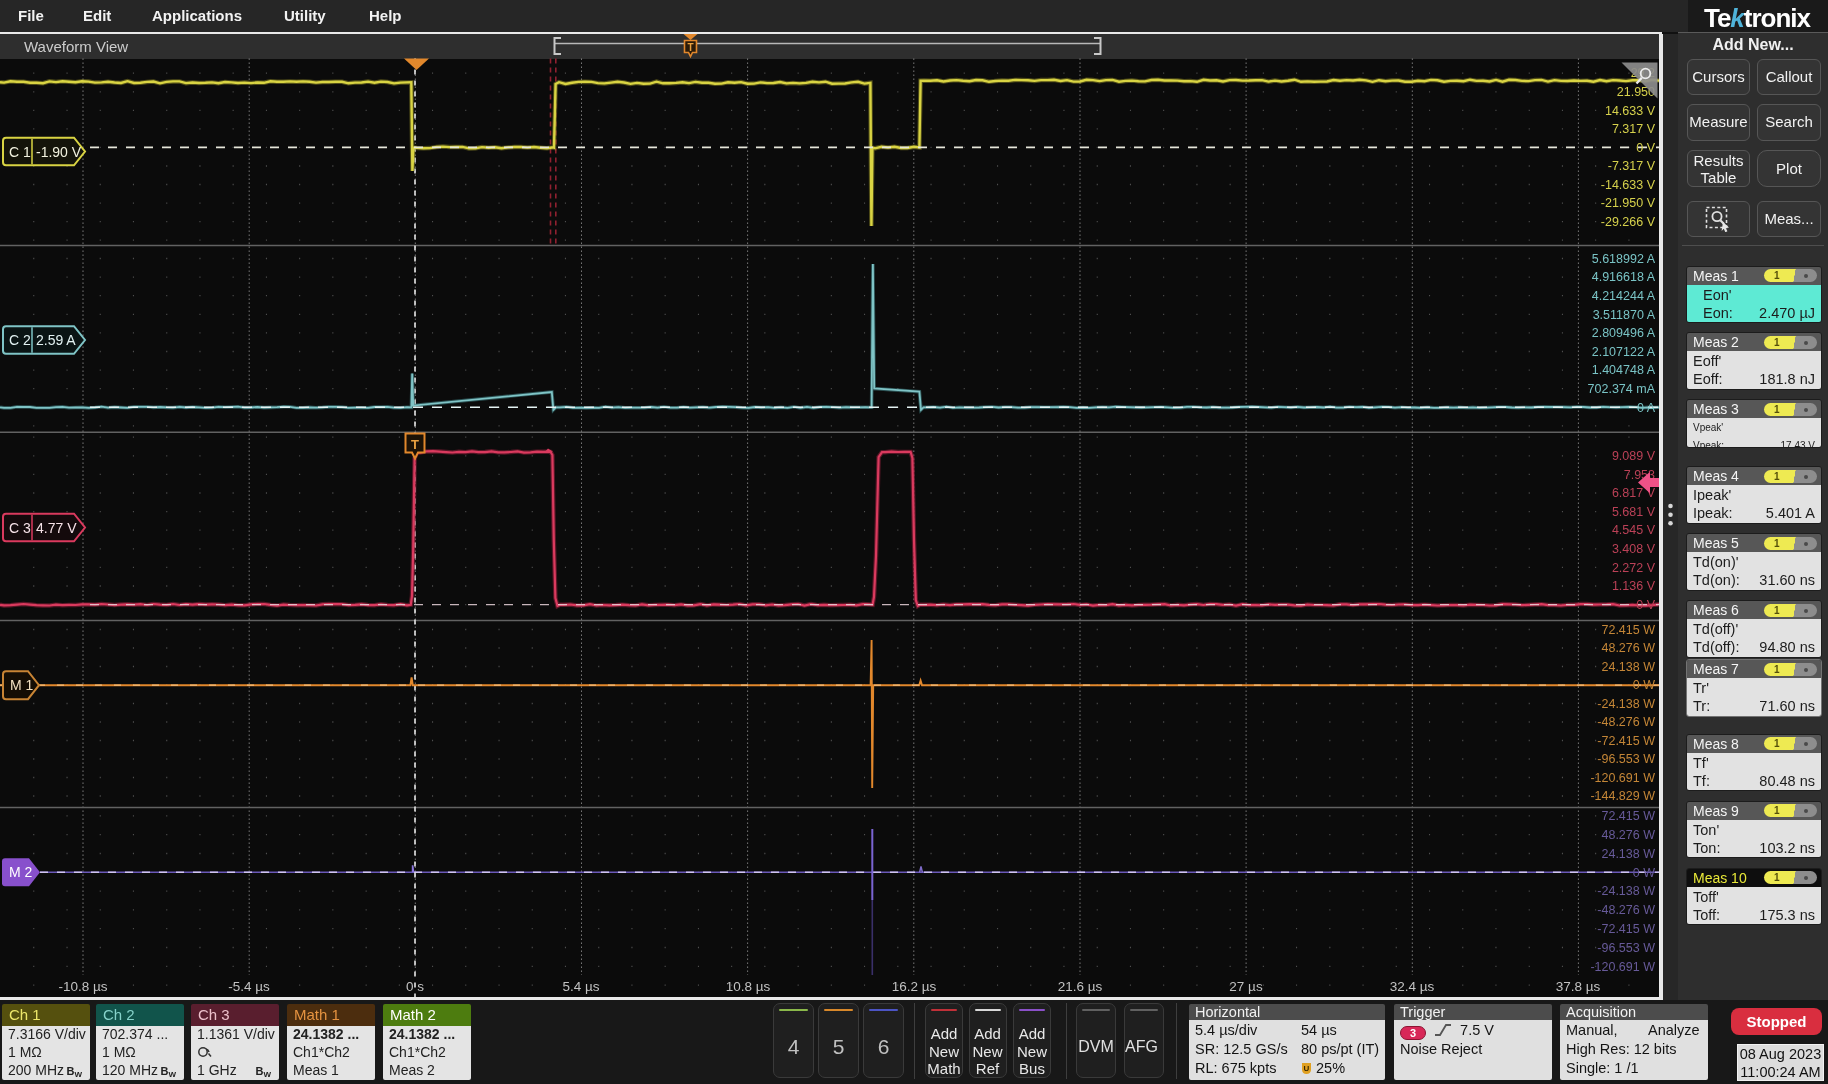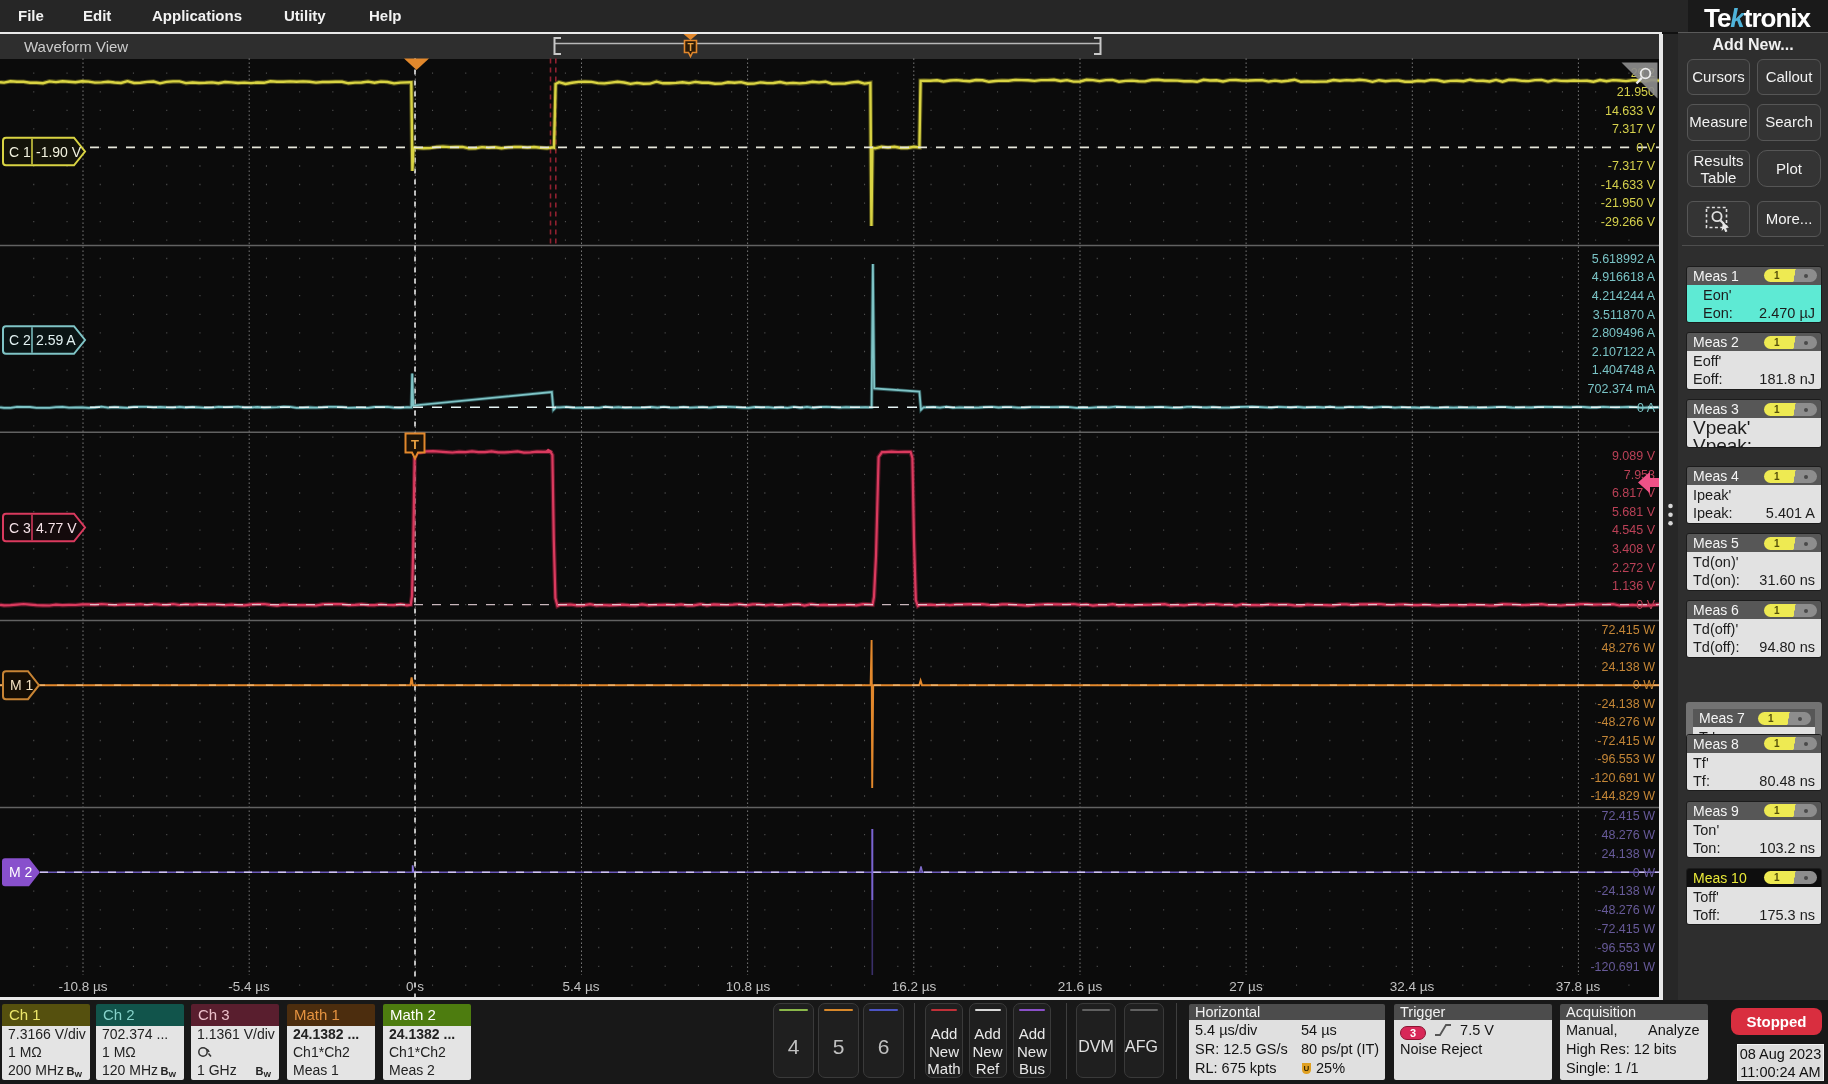--- a/index.html
+++ b/index.html
@@ -159,39 +159,39 @@
 <div class="abs" style="left:1757px;top:104px;width:64px;height:36.5px;background:#343434;border:1px solid #565656;border-radius:6px;color:#f2f2f2;font-size:15px;text-align:center;line-height:34.5px">Search</div>
 <div class="abs" style="left:1687px;top:150px;width:63px;height:37px;background:#343434;border:1px solid #565656;border-radius:6px;color:#f2f2f2;font-size:15px;text-align:center;line-height:17px;padding-top:1px">Results<br>Table</div>
 <div class="abs" style="left:1757px;top:150px;width:64px;height:37px;background:#343434;border:1px solid #565656;border-radius:10px;color:#f2f2f2;font-size:15px;text-align:center;line-height:35px">Plot</div>
 <div class="abs" style="left:1687px;top:200.5px;width:63px;height:36px;background:#343434;border:1px solid #565656;border-radius:6px;color:#f2f2f2;font-size:15px;text-align:center;line-height:34px">&nbsp;</div>
 <svg class="abs" style="left:1705px;top:206px" width="28" height="26" xmlns="http://www.w3.org/2000/svg">
     <rect x="1.5" y="1.5" width="20" height="20" fill="none" stroke="#e0e0e0" stroke-width="1.6" stroke-dasharray="3 2.4"></rect>
     <circle cx="12" cy="10.5" r="4.6" fill="none" stroke="#e0e0e0" stroke-width="1.8"></circle>
     <line x1="15.3" y1="14.2" x2="19" y2="18" stroke="#e0e0e0" stroke-width="2.2"></line>
     <path d="M18 16 l6 5.5 -3.2 0.4 1.6 3.4 -2 1 -1.6 -3.5 -2.2 2.2 z" fill="#e8e8e8"></path>
   </svg>
-<div class="abs" style="left:1757px;top:200.5px;width:64px;height:36px;background:#343434;border:1px solid #565656;border-radius:6px;color:#f2f2f2;font-size:15px;text-align:center;line-height:34px">More...</div>
+<div class="abs" style="left:1757px;top:200.5px;width:64px;height:36px;background:#343434;border:1px solid #565656;border-radius:6px;color:#f2f2f2;font-size:15px;text-align:center;line-height:34px">Meas...</div>
 <div class="abs" style="left:1682px;top:245px;width:142px;height:1px;background:#4e4e4e"></div>
 <div class="abs" style="left:1686px;top:265.5px;width:136px;height:57.5px;border-radius:3px;overflow:hidden;border:1px solid #1c1c1c">
     <div style="height:18px;background:#575757;color:#f5f5f5;font-size:14px;padding-left:6px;line-height:18px;position:relative">Meas 1<span style="position:absolute;right:4px;top:2.5px;width:53px;height:13px;border-radius:7px;background:linear-gradient(100deg,#eeea52 0 57%,#8d8d8d 57.5% 100%);color:#55500a;font-size:10px;font-weight:bold;text-align:left;line-height:13px"><span style="margin-left:10px">1</span><span style="position:absolute;right:9px;top:5px;width:4px;height:4px;border-radius:2px;background:#4a4a4a"></span></span></div>
     <div style="height:39.5px;background:#5eead4;color:#1c1c1c;font-size:14.5px;padding:1px 6px 0 16px">
       <div style="height:18px;line-height:18px">Eon'</div>
       <div style="height:18px;line-height:18px">Eon:<span style="float:right">2.470 µJ</span></div>
     </div>
   </div>
 <div class="abs" style="left:1686px;top:332.4px;width:136px;height:57.5px;border-radius:3px;overflow:hidden;border:1px solid #1c1c1c">
     <div style="height:18px;background:#575757;color:#f5f5f5;font-size:14px;padding-left:6px;line-height:18px;position:relative">Meas 2<span style="position:absolute;right:4px;top:2.5px;width:53px;height:13px;border-radius:7px;background:linear-gradient(100deg,#eeea52 0 57%,#8d8d8d 57.5% 100%);color:#55500a;font-size:10px;font-weight:bold;text-align:left;line-height:13px"><span style="margin-left:10px">1</span><span style="position:absolute;right:9px;top:5px;width:4px;height:4px;border-radius:2px;background:#4a4a4a"></span></span></div>
     <div style="height:39.5px;background:#e2e2e2;color:#1c1c1c;font-size:14.5px;padding:1px 6px 0 6px">
       <div style="height:18px;line-height:18px">Eoff'</div>
       <div style="height:18px;line-height:18px">Eoff:<span style="float:right">181.8 nJ</span></div>
     </div>
   </div>
 <div class="abs" style="left:1686px;top:399.3px;width:136px;height:49px;border-radius:3px;overflow:hidden;border:1px solid #1c1c1c">
     <div style="height:18px;background:#575757;color:#f5f5f5;font-size:14px;padding-left:6px;line-height:18px;position:relative">Meas 3<span style="position:absolute;right:4px;top:2.5px;width:53px;height:13px;border-radius:7px;background:linear-gradient(100deg,#eeea52 0 57%,#8d8d8d 57.5% 100%);color:#55500a;font-size:10px;font-weight:bold;text-align:left;line-height:13px"><span style="margin-left:10px">1</span><span style="position:absolute;right:9px;top:5px;width:4px;height:4px;border-radius:2px;background:#4a4a4a"></span></span></div>
-    <div style="height:39.5px;background:#e2e2e2;color:#1c1c1c;font-size:19px;padding:1px 6px 0 6px">
+    <div style="height:39.5px;background:#e2e2e2;color:#1c1c1c;font-size:10px;padding:1px 6px 0 6px">
       <div style="height:18px;line-height:18px">Vpeak'</div>
       <div style="height:18px;line-height:18px">Vpeak:<span style="float:right">17.43 V</span></div>
     </div>
   </div>
 <div class="abs" style="left:1686px;top:466.2px;width:136px;height:57.5px;border-radius:3px;overflow:hidden;border:1px solid #1c1c1c">
     <div style="height:18px;background:#575757;color:#f5f5f5;font-size:14px;padding-left:6px;line-height:18px;position:relative">Meas 4<span style="position:absolute;right:4px;top:2.5px;width:53px;height:13px;border-radius:7px;background:linear-gradient(100deg,#eeea52 0 57%,#8d8d8d 57.5% 100%);color:#55500a;font-size:10px;font-weight:bold;text-align:left;line-height:13px"><span style="margin-left:10px">1</span><span style="position:absolute;right:9px;top:5px;width:4px;height:4px;border-radius:2px;background:#4a4a4a"></span></span></div>
     <div style="height:39.5px;background:#e2e2e2;color:#1c1c1c;font-size:14.5px;padding:1px 6px 0 6px">
       <div style="height:18px;line-height:18px">Ipeak'</div>
       <div style="height:18px;line-height:18px">Ipeak:<span style="float:right">5.401 A</span></div>
     </div>
@@ -203,21 +203,21 @@
       <div style="height:18px;line-height:18px">Td(on):<span style="float:right">31.60 ns</span></div>
     </div>
   </div>
 <div class="abs" style="left:1686px;top:600.0px;width:136px;height:57.5px;border-radius:3px;overflow:hidden;border:1px solid #1c1c1c">
     <div style="height:18px;background:#575757;color:#f5f5f5;font-size:14px;padding-left:6px;line-height:18px;position:relative">Meas 6<span style="position:absolute;right:4px;top:2.5px;width:53px;height:13px;border-radius:7px;background:linear-gradient(100deg,#eeea52 0 57%,#8d8d8d 57.5% 100%);color:#55500a;font-size:10px;font-weight:bold;text-align:left;line-height:13px"><span style="margin-left:10px">1</span><span style="position:absolute;right:9px;top:5px;width:4px;height:4px;border-radius:2px;background:#4a4a4a"></span></span></div>
     <div style="height:39.5px;background:#e2e2e2;color:#1c1c1c;font-size:14.5px;padding:1px 6px 0 6px">
       <div style="height:18px;line-height:18px">Td(off)'</div>
       <div style="height:18px;line-height:18px">Td(off):<span style="float:right">94.80 ns</span></div>
     </div>
   </div>
-<div class="abs" style="left:1686px;top:702px;width:136px;height:57.5px;border-radius:3px;overflow:hidden;border:7px solid #737373">
+<div class="abs" style="left:1686px;top:659px;width:136px;height:57.5px;border-radius:3px;overflow:hidden;border:1px solid #737373">
     <div style="height:18px;background:#575757;color:#f5f5f5;font-size:14px;padding-left:6px;line-height:18px;position:relative">Meas 7<span style="position:absolute;right:4px;top:2.5px;width:53px;height:13px;border-radius:7px;background:linear-gradient(100deg,#eeea52 0 57%,#8d8d8d 57.5% 100%);color:#55500a;font-size:10px;font-weight:bold;text-align:left;line-height:13px"><span style="margin-left:10px">1</span><span style="position:absolute;right:9px;top:5px;width:4px;height:4px;border-radius:2px;background:#4a4a4a"></span></span></div>
     <div style="height:39.5px;background:#e2e2e2;color:#1c1c1c;font-size:14.5px;padding:1px 6px 0 6px">
       <div style="height:18px;line-height:18px">Tr'</div>
       <div style="height:18px;line-height:18px">Tr:<span style="float:right">71.60 ns</span></div>
     </div>
   </div>
 <div class="abs" style="left:1686px;top:733.8px;width:136px;height:57.5px;border-radius:3px;overflow:hidden;border:1px solid #1c1c1c">
     <div style="height:18px;background:#575757;color:#f5f5f5;font-size:14px;padding-left:6px;line-height:18px;position:relative">Meas 8<span style="position:absolute;right:4px;top:2.5px;width:53px;height:13px;border-radius:7px;background:linear-gradient(100deg,#eeea52 0 57%,#8d8d8d 57.5% 100%);color:#55500a;font-size:10px;font-weight:bold;text-align:left;line-height:13px"><span style="margin-left:10px">1</span><span style="position:absolute;right:9px;top:5px;width:4px;height:4px;border-radius:2px;background:#4a4a4a"></span></span></div>
     <div style="height:39.5px;background:#e2e2e2;color:#1c1c1c;font-size:14.5px;padding:1px 6px 0 6px">
       <div style="height:18px;line-height:18px">Tf'</div>

